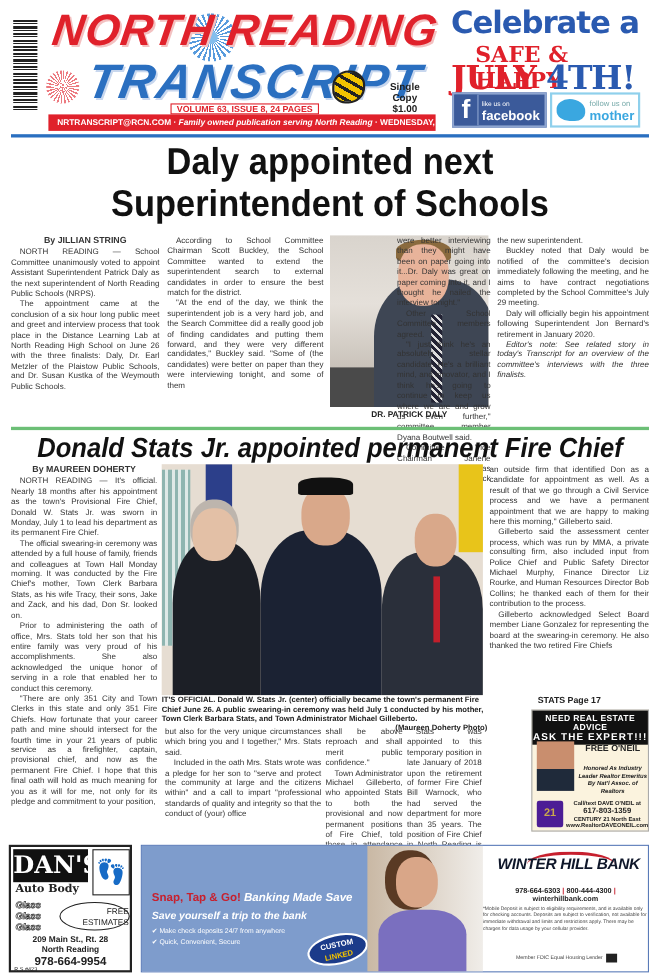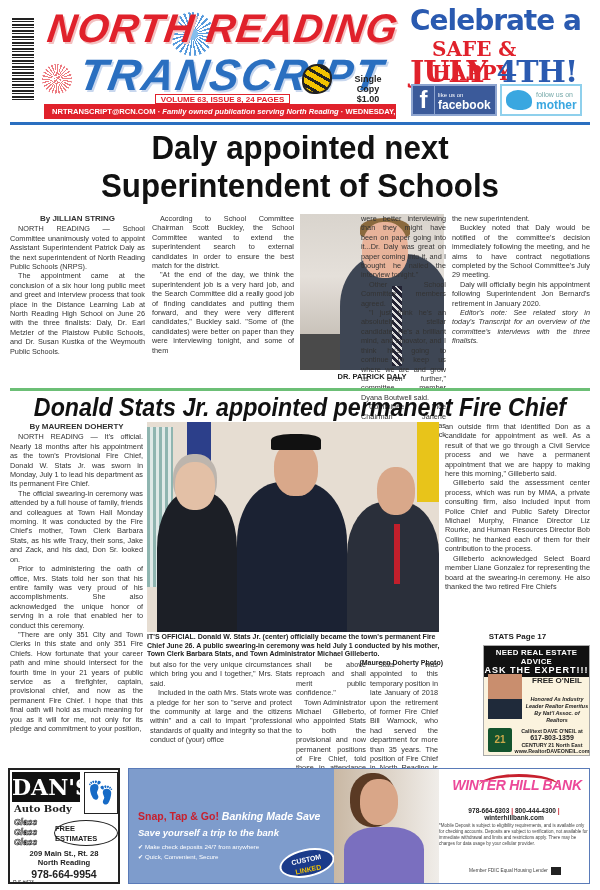--- a/index.html
+++ b/index.html
@@ -52,45 +52,45 @@
 .p{position:absolute;border-radius:40% 40% 0 0}
 .cap2{left:147px;top:633px;width:296px;font-size:7px;font-weight:bold;line-height:8.5px;color:#222}
 .stats{left:445px;top:632px;width:145px;text-align:center;font-size:8px;font-weight:bold}
 
 .re{left:483px;top:645px;width:107px;height:111px;border:1px solid #aaa;background:#fbf3de}
 .re .head{background:#111;color:#fff;font-weight:bold;font-size:7.8px;text-align:center;line-height:9px;padding:2px 0;letter-spacing:.3px}
 .re .head b{display:block;font-size:9px;letter-spacing:1px}
 .re .pic{position:absolute;left:4px;top:28px;width:34px;height:45px;background:linear-gradient(#c98e6e 0 55%,#1f2a3a 55%)}
 .re .name{position:absolute;left:40px;top:30px;width:66px;text-align:center;font-weight:bold;font-size:8px;line-height:9px}
 .re .hon{position:absolute;left:40px;top:50px;width:66px;text-align:center;font-style:italic;font-size:5.4px;line-height:7px;font-weight:bold}
-.re .logo{position:absolute;left:4px;top:82px;width:24px;height:24px;background:#14532d;color:#c9a94b;font-size:10px;font-weight:bold;text-align:center;line-height:24px;border-radius:2px}
+.re .logo{position:absolute;left:4px;top:82px;width:24px;height:24px;background:#4c1d95;color:#c9a94b;font-size:10px;font-weight:bold;text-align:center;line-height:24px;border-radius:2px}
 .re .call{position:absolute;left:30px;top:82px;width:76px;text-align:center;font-size:5.3px;line-height:6.8px;font-weight:bold}
 
 .dans{left:8px;top:768px;width:112px;height:116px;border:2px solid #222;background:#fff}
 .dans .top{position:absolute;left:2px;top:2px;width:68px;height:30px;background:#111;color:#fff;font-family:"DejaVu Serif",serif;font-weight:bold;font-size:22px;text-align:center;line-height:30px}
 .dans .feet{position:absolute;left:74px;top:2px;width:34px;height:42px;border:1px solid #222;font-size:22px;text-align:center;line-height:40px}
 .dans .ab{position:absolute;left:4px;top:33px;font-family:"DejaVu Serif",serif;font-weight:bold;font-size:10px}
 .dans .gl{position:absolute;left:4px;top:47px;font-style:italic;font-weight:bold;font-size:8.5px;color:#fff;-webkit-text-stroke:.6px #222;line-height:10px}
-.dans .free{position:absolute;left:44px;top:50px;width:64px;height:26px;border:1.5px solid #222;border-radius:50%;font-weight:bold;font-size:7.5px;text-align:left;line-height:10px;padding-top:3px}
+.dans .free{position:absolute;left:44px;top:50px;width:64px;height:26px;border:1.5px solid #222;border-radius:50%;font-weight:normal;font-size:7.5px;text-align:right;line-height:10px;padding-top:3px}
 .dans .addr{position:absolute;left:0;top:80px;width:108px;text-align:center;font-weight:bold;font-size:7.6px;line-height:8.5px}
 .dans .ph{position:absolute;left:0;top:98px;width:108px;text-align:center;font-weight:bold;font-size:10.5px}
 .dans .rs{position:absolute;left:3px;top:109px;font-size:5px}
 .bank{left:128px;top:768px;width:462px;height:116px;border:1px solid #5a7bb8;background:#fff}
 .bank .blue{position:absolute;left:0;top:0;width:210px;height:114px;background:#7e9ccc}
 .bank .md{position:absolute;left:8px;top:4px;color:#fff;font-weight:bold;font-size:28px;letter-spacing:-.5px}
 .bank .snap{position:absolute;left:9px;top:41px;font-size:10.5px;font-weight:bold;font-style:italic;color:#fff;white-space:nowrap}
 .bank .snap span{color:#c7202e;font-style:normal}
 .bank .save{position:absolute;left:9px;top:58px;color:#fff;font-weight:bold;font-style:italic;font-size:9.5px}
 .bank .chk{position:absolute;left:9px;top:73px;color:#fff;font-size:6.2px;line-height:10px}
 .bank .custom{position:absolute;left:150px;top:80px;width:56px;height:28px;border-radius:50%;background:#1b3b8a;border:2px solid #fff;color:#fff;font-size:7px;font-weight:bold;text-align:center;line-height:10px;padding-top:4px;transform:rotate(-12deg)}
 .bank .custom span{color:#f2c200;display:block}
 .bank .woman{position:absolute;left:205px;top:0;width:105px;height:114px;background:linear-gradient(90deg,#c9b8a4,#f0ede9)}
 .bank .woman .h{position:absolute;left:26px;top:10px;width:38px;height:46px;background:#d9a688;border-radius:45%;box-shadow:-6px -2px 0 4px #5a3a24}
 .bank .woman .b{position:absolute;left:10px;top:58px;width:80px;height:56px;background:#7a6fbf;border-radius:40% 40% 0 0}
-.bank .whb{position:absolute;left:318px;top:8px;width:140px;text-align:center;font-weight:bold;font-style:italic;font-size:14px;color:#ec4899;letter-spacing:-.3px}
+.bank .whb{position:absolute;left:318px;top:8px;width:140px;text-align:center;font-weight:bold;font-style:italic;font-size:14px;color:#0f172a;letter-spacing:-.3px}
 .bank .arc{position:absolute;left:350px;top:5px;width:80px;height:24px;border-top:3px solid #c7202e;border-radius:50% 50% 0 0}
 .bank .phones{position:absolute;left:310px;top:38px;width:150px;text-align:center;font-weight:bold;font-size:6.6px;color:#222}
 .bank .phones span{color:#c7202e}
 .bank .fine{position:absolute;left:310px;top:54px;width:150px;font-size:4.5px;line-height:6px;color:#444}
 .bank .fdic{position:absolute;left:340px;top:98px;font-size:4.8px;color:#444}
 .bank .fdic b{display:inline-block;width:10px;height:8px;background:#222;vertical-align:middle;margin-left:3px}
 </style>
 </head>
 <body>
 

